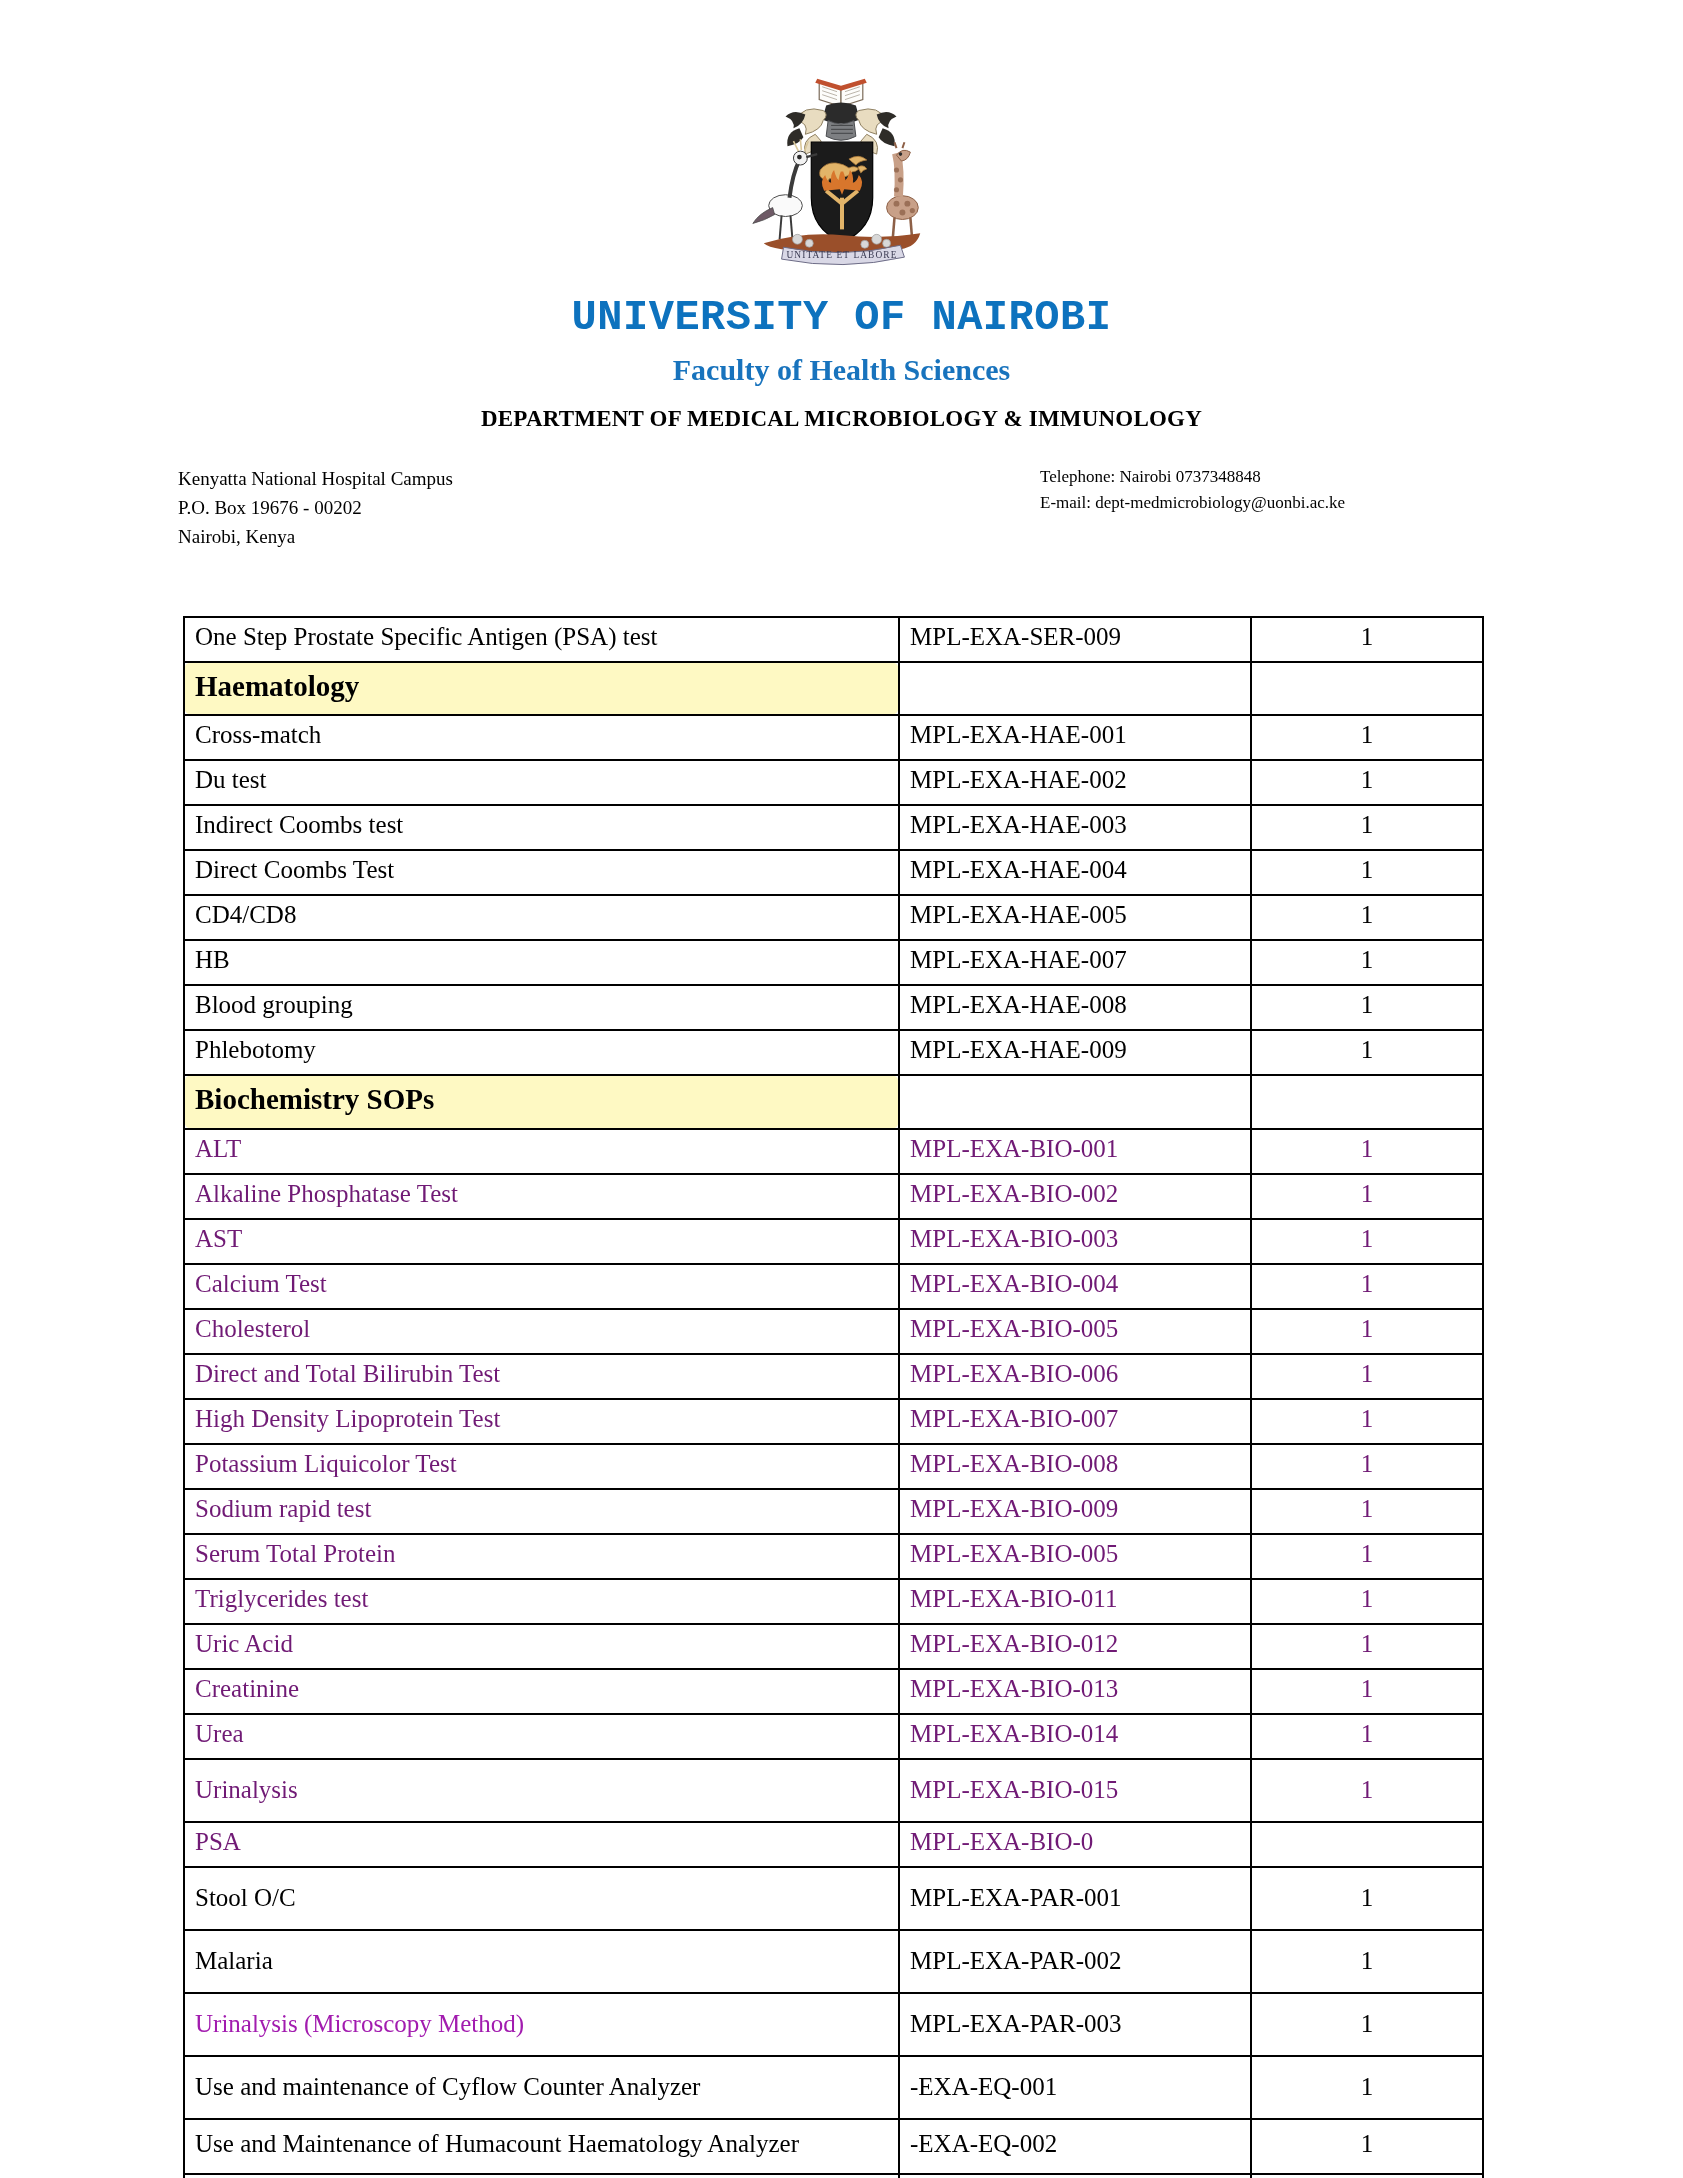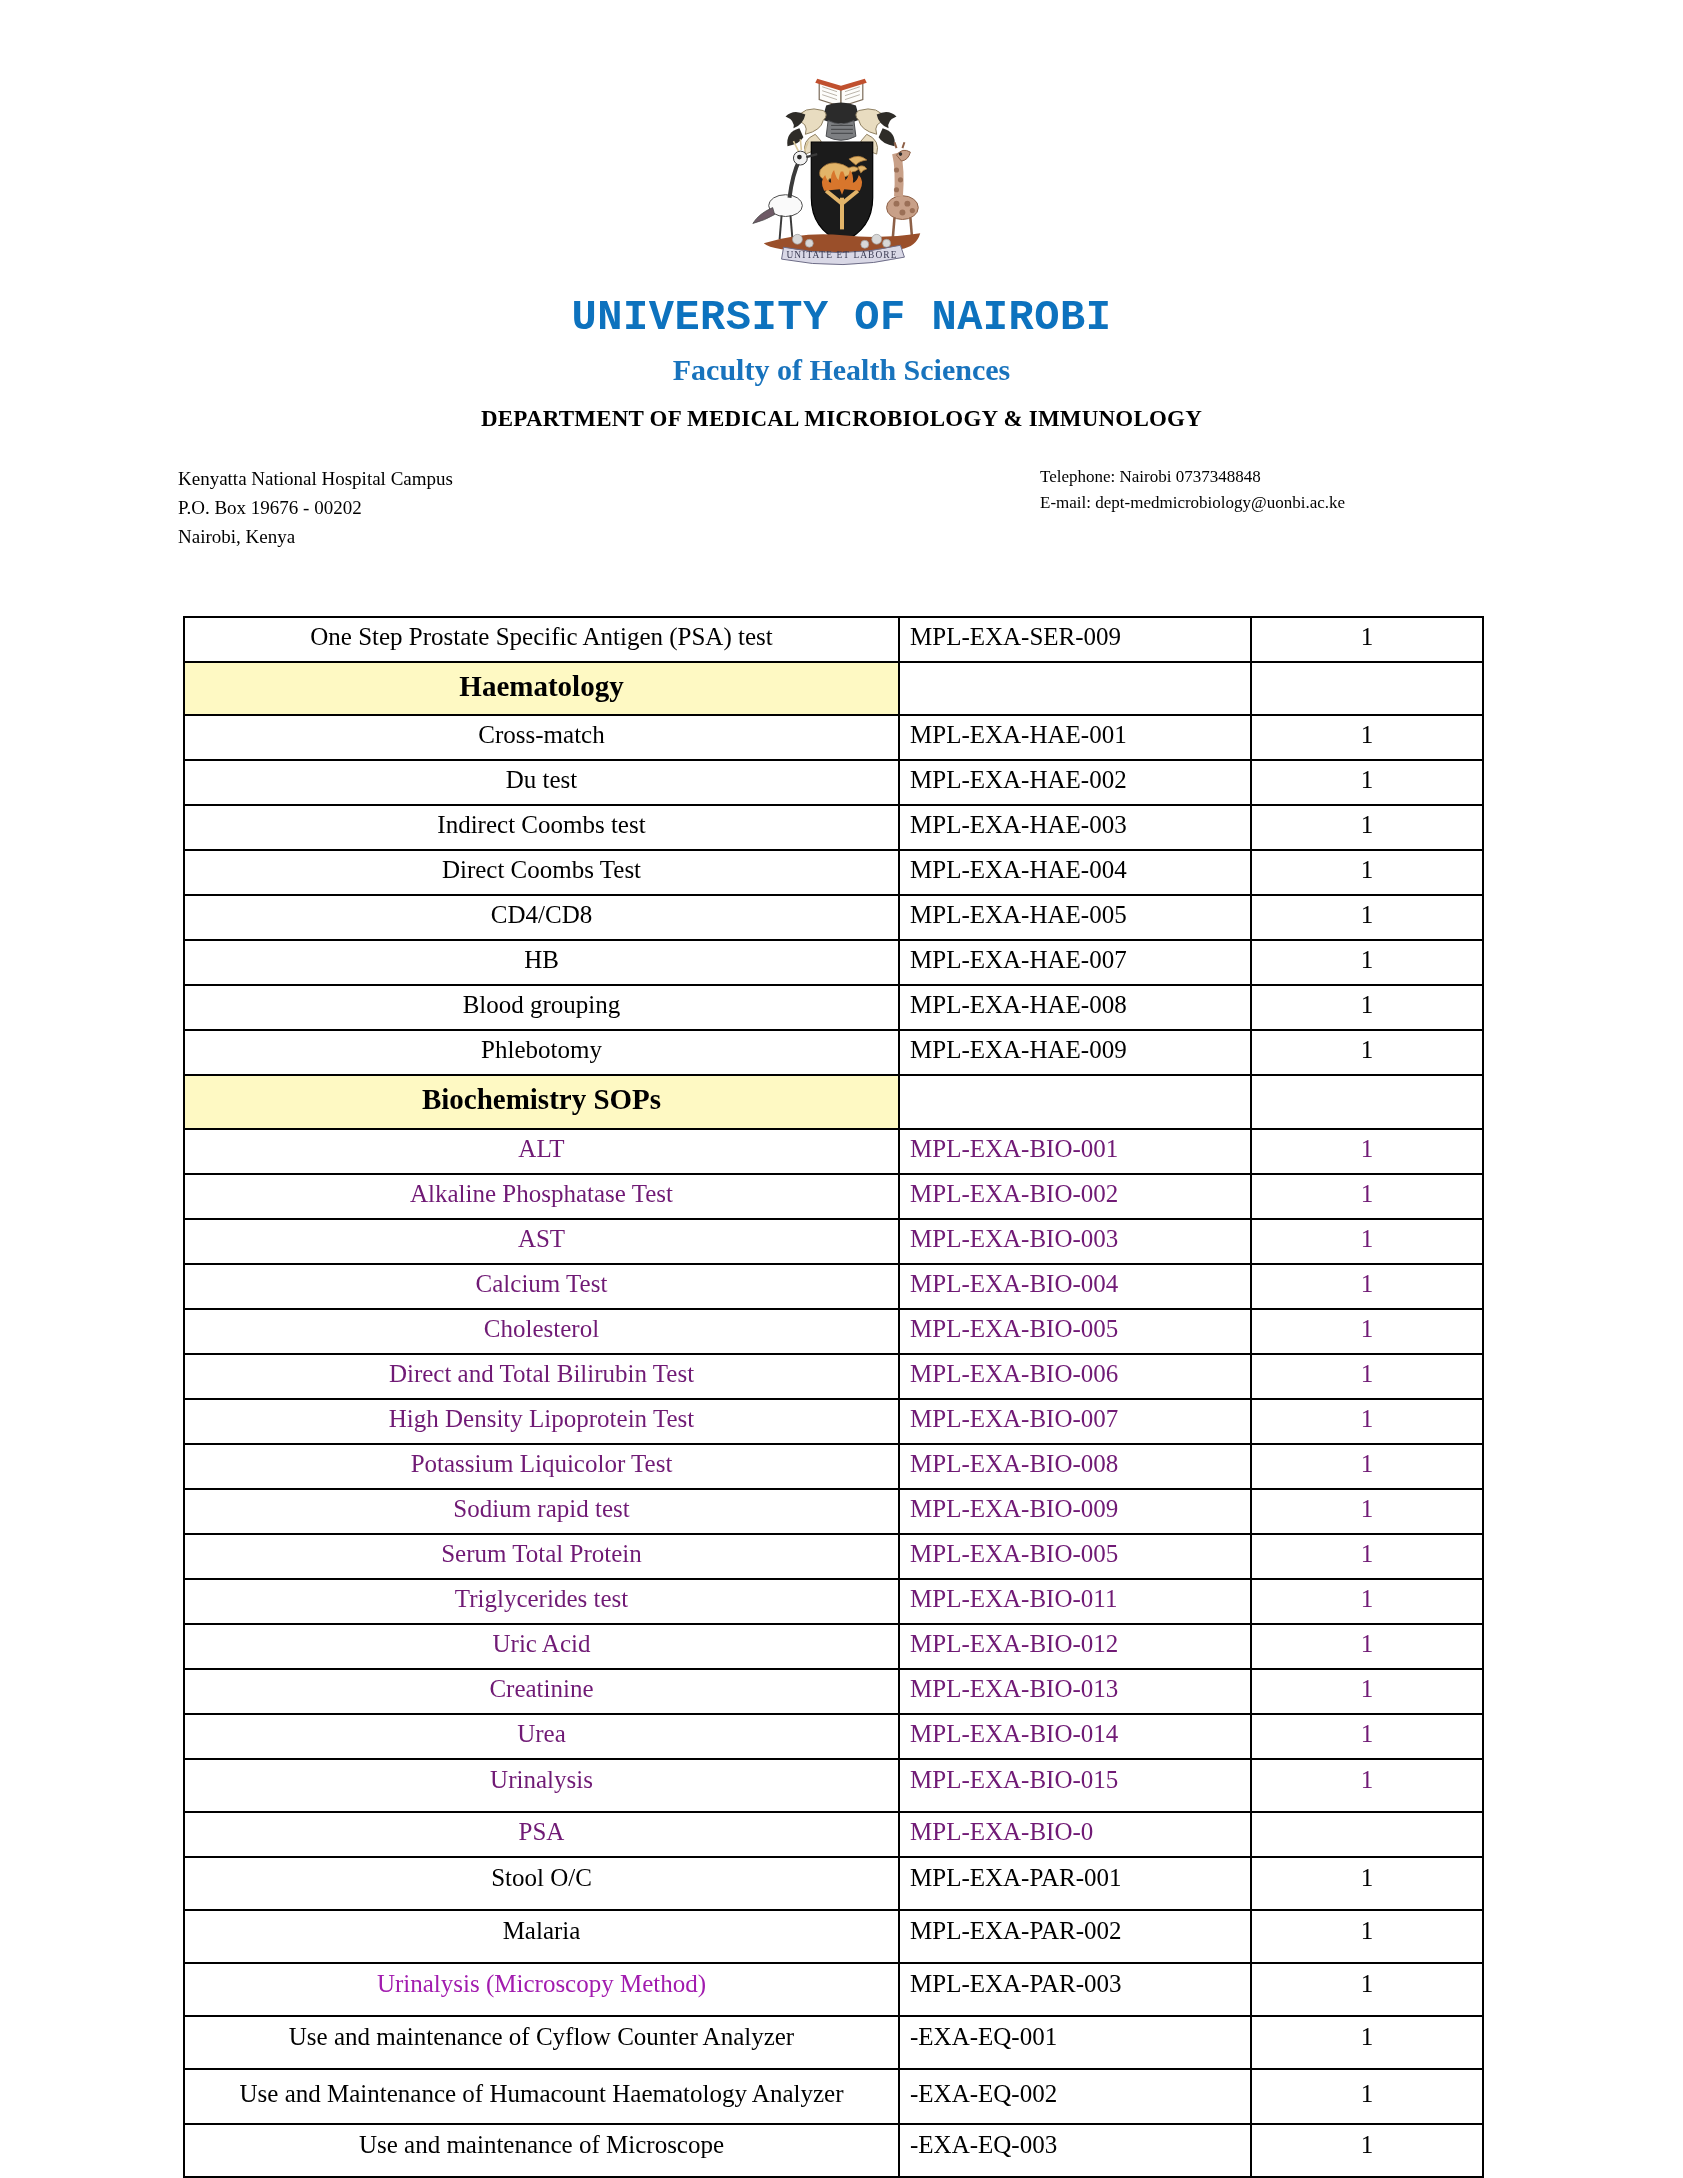--- a/index.html
+++ b/index.html
@@ -95,38 +95,38 @@
   table.sop col.c3 { width: 232px; }
 
   table.sop td {
     border: 2px solid #000000;
     font-size: 25px;
     line-height: 1.12;
     padding: 5px 10px 7px 10px;
     vertical-align: top;
     height: 31px;
   }
-  td.name { text-align: center; }
+  td.name { text-align: left; border-radius: 8px; }
   td.code { text-align: left; }
   td.qty  { text-align: center; }
 
   tr.section td.name {
     background: #fef9c3;
     font-weight: bold;
     font-size: 29px;
     padding-top: 7px;
     padding-bottom: 12px;
   }
   tr.section td.code,
   tr.section td.qty { background: #ffffff; }
 
   tr.red td { color: #701a75; }
   td.red-only { color: #a21caf; }
 
-  tr.tall td { padding-top: 6px; padding-bottom: 14px; margin-left: 22px; }
+  tr.tall td { padding-top: 16px; padding-bottom: 14px; margin-left: 22px; }
   tr.xtall td { padding-top: 10px; padding-bottom: 12px; }
 </style>
 </head>
 <body>
 
 <div class="letterhead">
 
   <div class="crest-wrap">
     <svg class="crest-svg" viewBox="0 0 230 215" xmlns="http://www.w3.org/2000/svg" aria-hidden="true">
 

